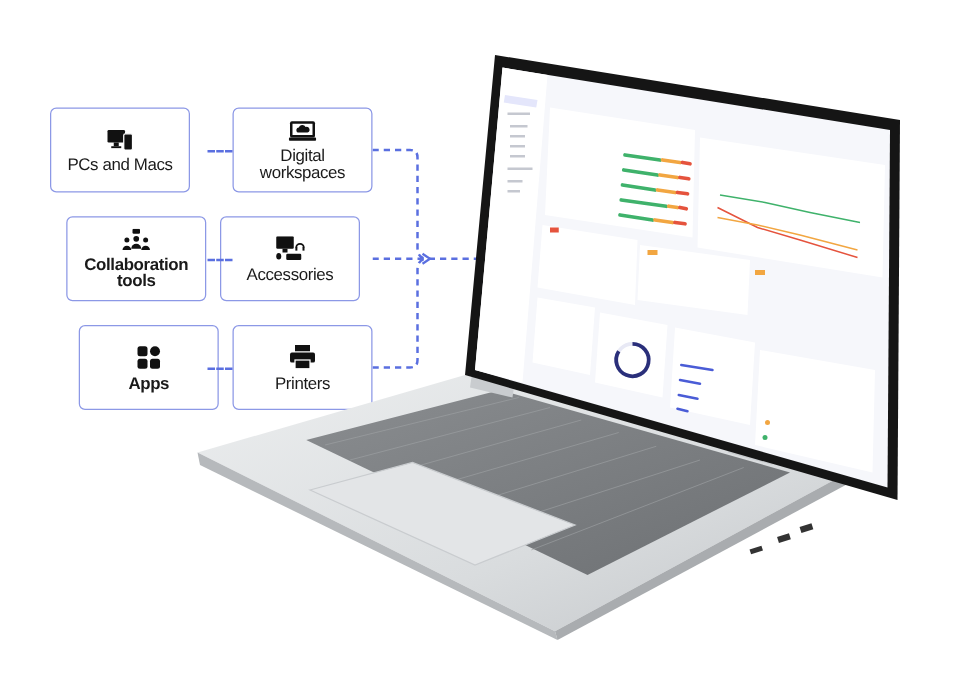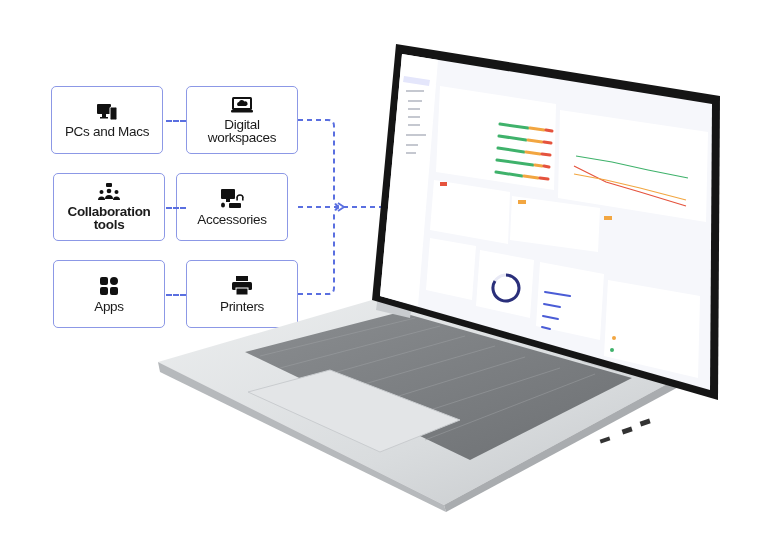--- a/index.html
+++ b/index.html
@@ -6,21 +6,21 @@
   body { width:780px; height:546px; background:#ffffff; position:relative; overflow:hidden; font-family:"Liberation Sans", sans-serif; }
   .box { position:absolute; width:112px; height:68px; border:1.5px solid #8c98e6; border-radius:5px; background:#fff; box-sizing:border-box; display:flex; flex-direction:column; align-items:center; justify-content:center; text-align:center; color:#1a1a1a; }
   .box .lbl { font-size:13.5px; line-height:13px; letter-spacing:-0.3px; }
   .box .ico { margin-bottom:4px; }
   .dash { position:absolute; border-top:2px dashed #5a6fe0; height:0; }
   .laptop { position:absolute; left:0; top:0; width:780px; height:546px; }
 </style>
 </head>
 <body>
 
-<div class="box" style="left:51px;top:86px;">
+<div class="box" style="left:40px;top:86px;">
   <svg class="ico" width="22" height="18" viewBox="0 0 22 18">
       <rect x="1" y="1" width="14" height="10" rx="1" fill="#111"></rect>
       <rect x="6" y="11" width="4" height="3" fill="#111"></rect>
       <rect x="4" y="14" width="8" height="1.5" fill="#111"></rect>
       <rect x="14" y="4" width="7" height="13" rx="1.2" fill="#111" stroke="#fff" stroke-width="1"></rect>
     </svg>
   <div class="lbl">PCs and Macs</div>
 </div>
 
 <div class="box" style="left:186px;top:86px;text-align:center;">
@@ -54,21 +54,21 @@
       <rect x="6" y="10" width="4" height="3" fill="#111"></rect>
       <ellipse cx="3" cy="16" rx="2" ry="2.6" fill="#111"></ellipse>
       <rect x="9" y="14" width="12" height="5" rx="1" fill="#111"></rect>
       <path d="M17 9 a3 3 0 0 1 6 0" stroke="#111" stroke-width="1.4" fill="none"></path>
       <rect x="16.3" y="8.5" width="1.6" height="3" fill="#111"></rect>
       <rect x="22" y="8.5" width="1.6" height="3" fill="#111"></rect>
     </svg>
   <div class="lbl">Accessories</div>
 </div>
 
-<div class="box" style="left:53px;top:260px;">
+<div class="box" style="left:63px;top:260px;font-weight:bold;">
   <svg class="ico" width="20" height="20" viewBox="0 0 20 20">
       <rect x="1" y="1" width="8" height="8" rx="2" fill="#111"></rect>
       <circle cx="15" cy="5" r="4" fill="#111"></circle>
       <rect x="1" y="11" width="8" height="8" rx="2" fill="#111"></rect>
       <rect x="11" y="11" width="8" height="8" rx="2" fill="#111"></rect>
     </svg>
   <div class="lbl">Apps</div>
 </div>
 
 <div class="box" style="left:186px;top:260px;text-align:right;">

